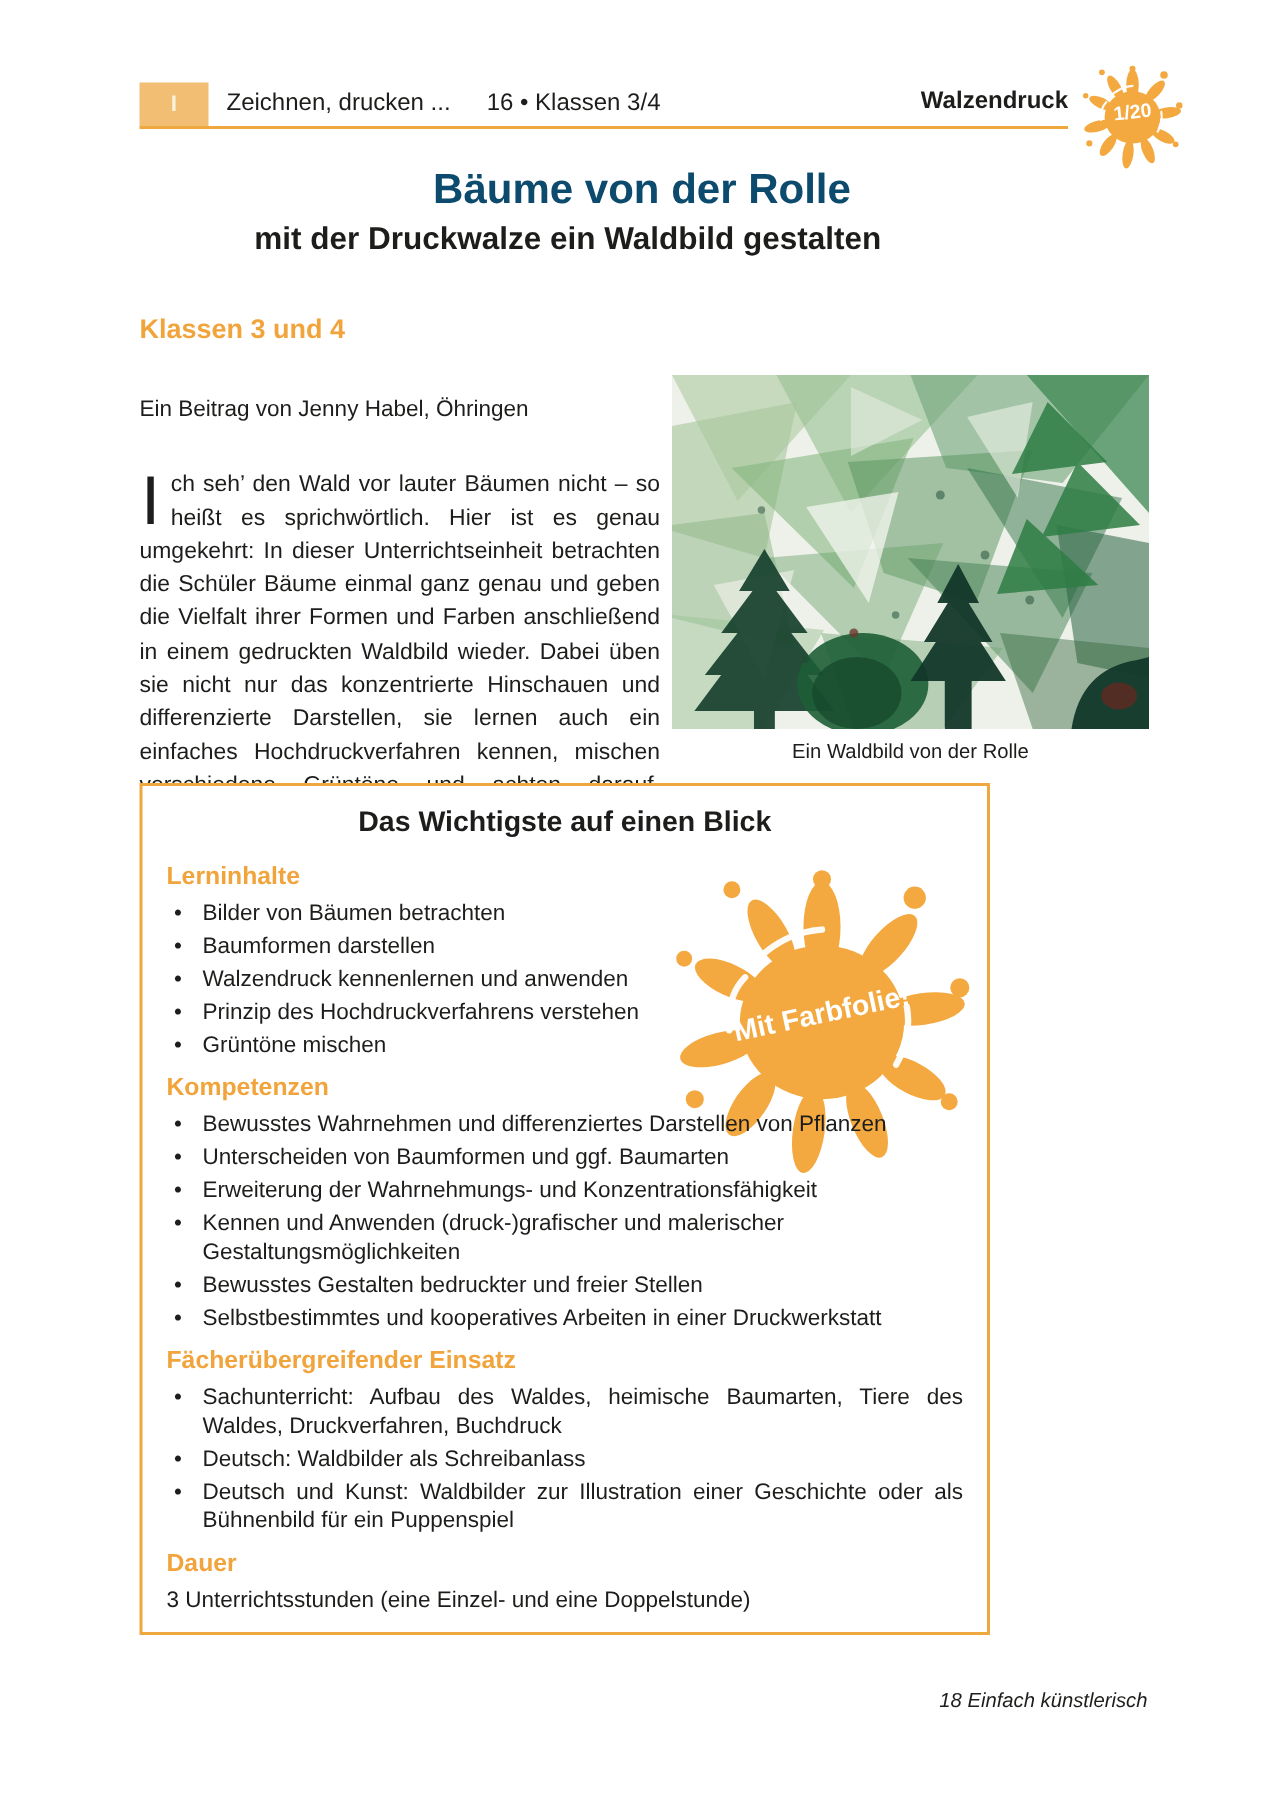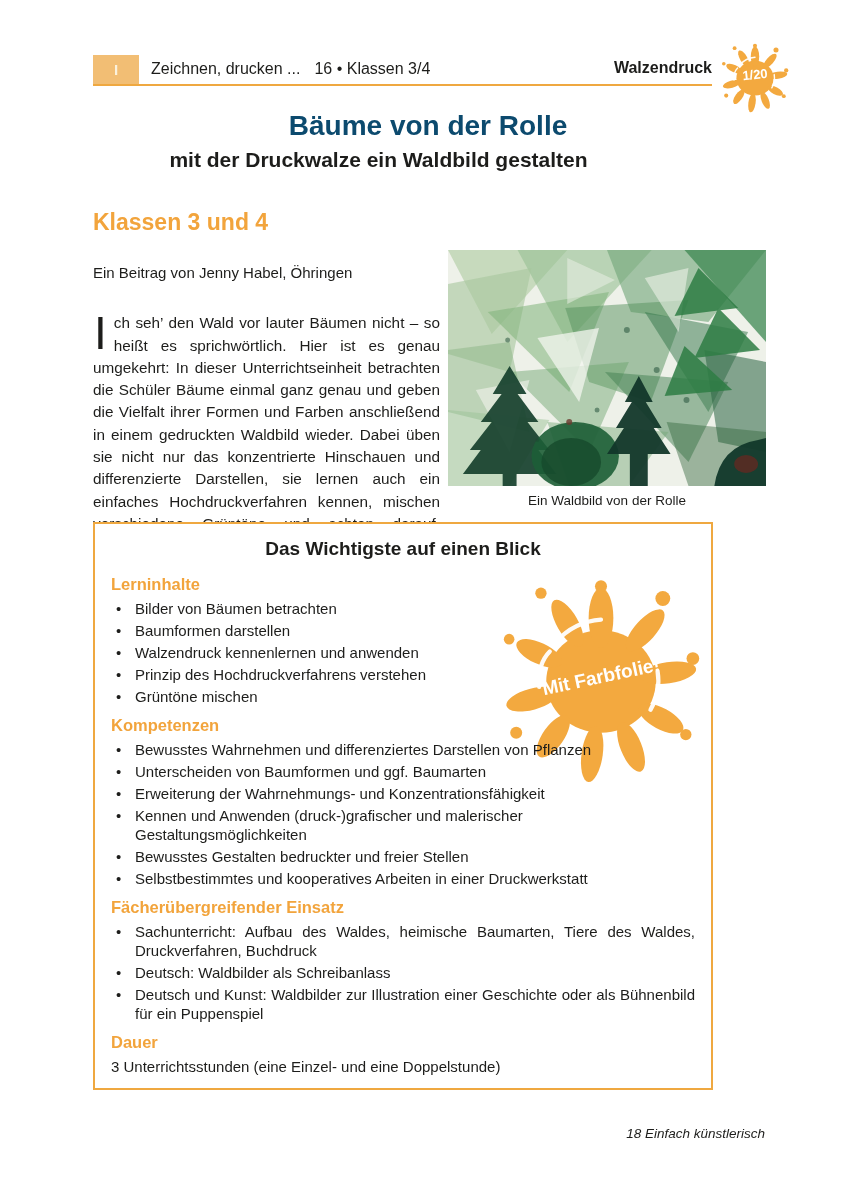--- a/index.html
+++ b/index.html
@@ -4,48 +4,48 @@
 <style>
   html,body{margin:0;padding:0;background:#ffffff;}
   .page{position:relative;width:856px;height:1200px;background:#fff;overflow:hidden;
         font-family:"Liberation Sans",sans-serif;color:#1d1d1b;}
 
   
   .header{position:absolute;left:93px;top:55px;width:672px;height:70px;}
   .tab{position:absolute;left:0;top:0;width:46px;height:29px;background:#F2BE74;
        color:#FBF2DC;font-size:15px;font-weight:bold;text-align:center;line-height:29px;}
   .series-line{position:absolute;left:58px;top:5px;font-size:16px;white-space:nowrap;}
-  .series-line .issue{margin-left:14px;}
+  .series-line .issue{margin-left:24px;}
   .rule{position:absolute;left:0;top:29px;width:619px;height:2px;background:#EFA840;}
   .topic{position:absolute;left:0;top:4px;width:619px;text-align:right;
          font-size:16px;font-weight:bold;}
   .badge-splat{position:absolute;left:626px;top:-14px;width:72px;height:72px;}
   .badge-splat svg{width:100%;height:100%;}
   .badge-label{position:absolute;left:0;top:26px;width:100%;text-align:center;
                color:#fff;font-size:13px;font-weight:bold;transform:rotate(-6deg);}
 
   
   .page-title{position:absolute;left:0;top:110px;width:856px;text-align:center;
               color:#0c4a6e;font-size:28px;font-weight:bold;}
   .page-subtitle{position:absolute;left:0;top:148px;width:757px;text-align:center;
                  font-size:21px;font-weight:bold;}
   .classes-heading{position:absolute;left:93px;top:209px;color:#F2A43C;
-                   font-size:23px;font-weight:bold;}
+                   font-size:18px;font-weight:bold;}
   .byline{position:absolute;left:93px;top:248px;font-size:15px;margin-top:16px;}
 
   
   .intro{position:absolute;left:93px;top:297px;width:347px;text-align:justify;
          font-size:15.3px;line-height:22.3px;}
   .dropcap{float:left;font-size:46px;line-height:38px;margin:2px 7px 0 1px;font-weight:400;}
   .photo{position:absolute;left:448px;top:250px;width:318px;height:236px;}
   .photo svg{width:100%;height:100%;display:block;}
   .caption{position:absolute;left:448px;top:493px;width:318px;text-align:center;font-size:13.5px;}
 
   
-  .box{position:absolute;left:93px;top:522px;width:620px;box-sizing:border-box;
+  .box{position:absolute;left:93px;top:522px;width:567px;box-sizing:border-box;
        border:2px solid #EFA840;padding:12px 16px 12px 16px;background:#fff;}
   .box-title{text-align:center;font-size:19px;font-weight:bold;margin:2px 0 8px 0;}
   .sec-h{color:#F2A43C;font-size:16.5px;font-weight:bold;margin:10px 0 5px 0;position:relative;z-index:2;}
   .sec-h.first{margin-top:15px;}
   ul.blist{list-style:none;margin:0;padding:0;position:relative;z-index:2;}
   ul.blist li{position:relative;padding-left:24px;font-size:15px;line-height:19px;
               margin-bottom:3px;}
   ul.blist li::before{content:"\2022";position:absolute;left:5px;top:0;}
   ul.blist.just li{text-align:justify;}
   .dauer-text{font-size:15px;line-height:19px;position:relative;z-index:2;}

